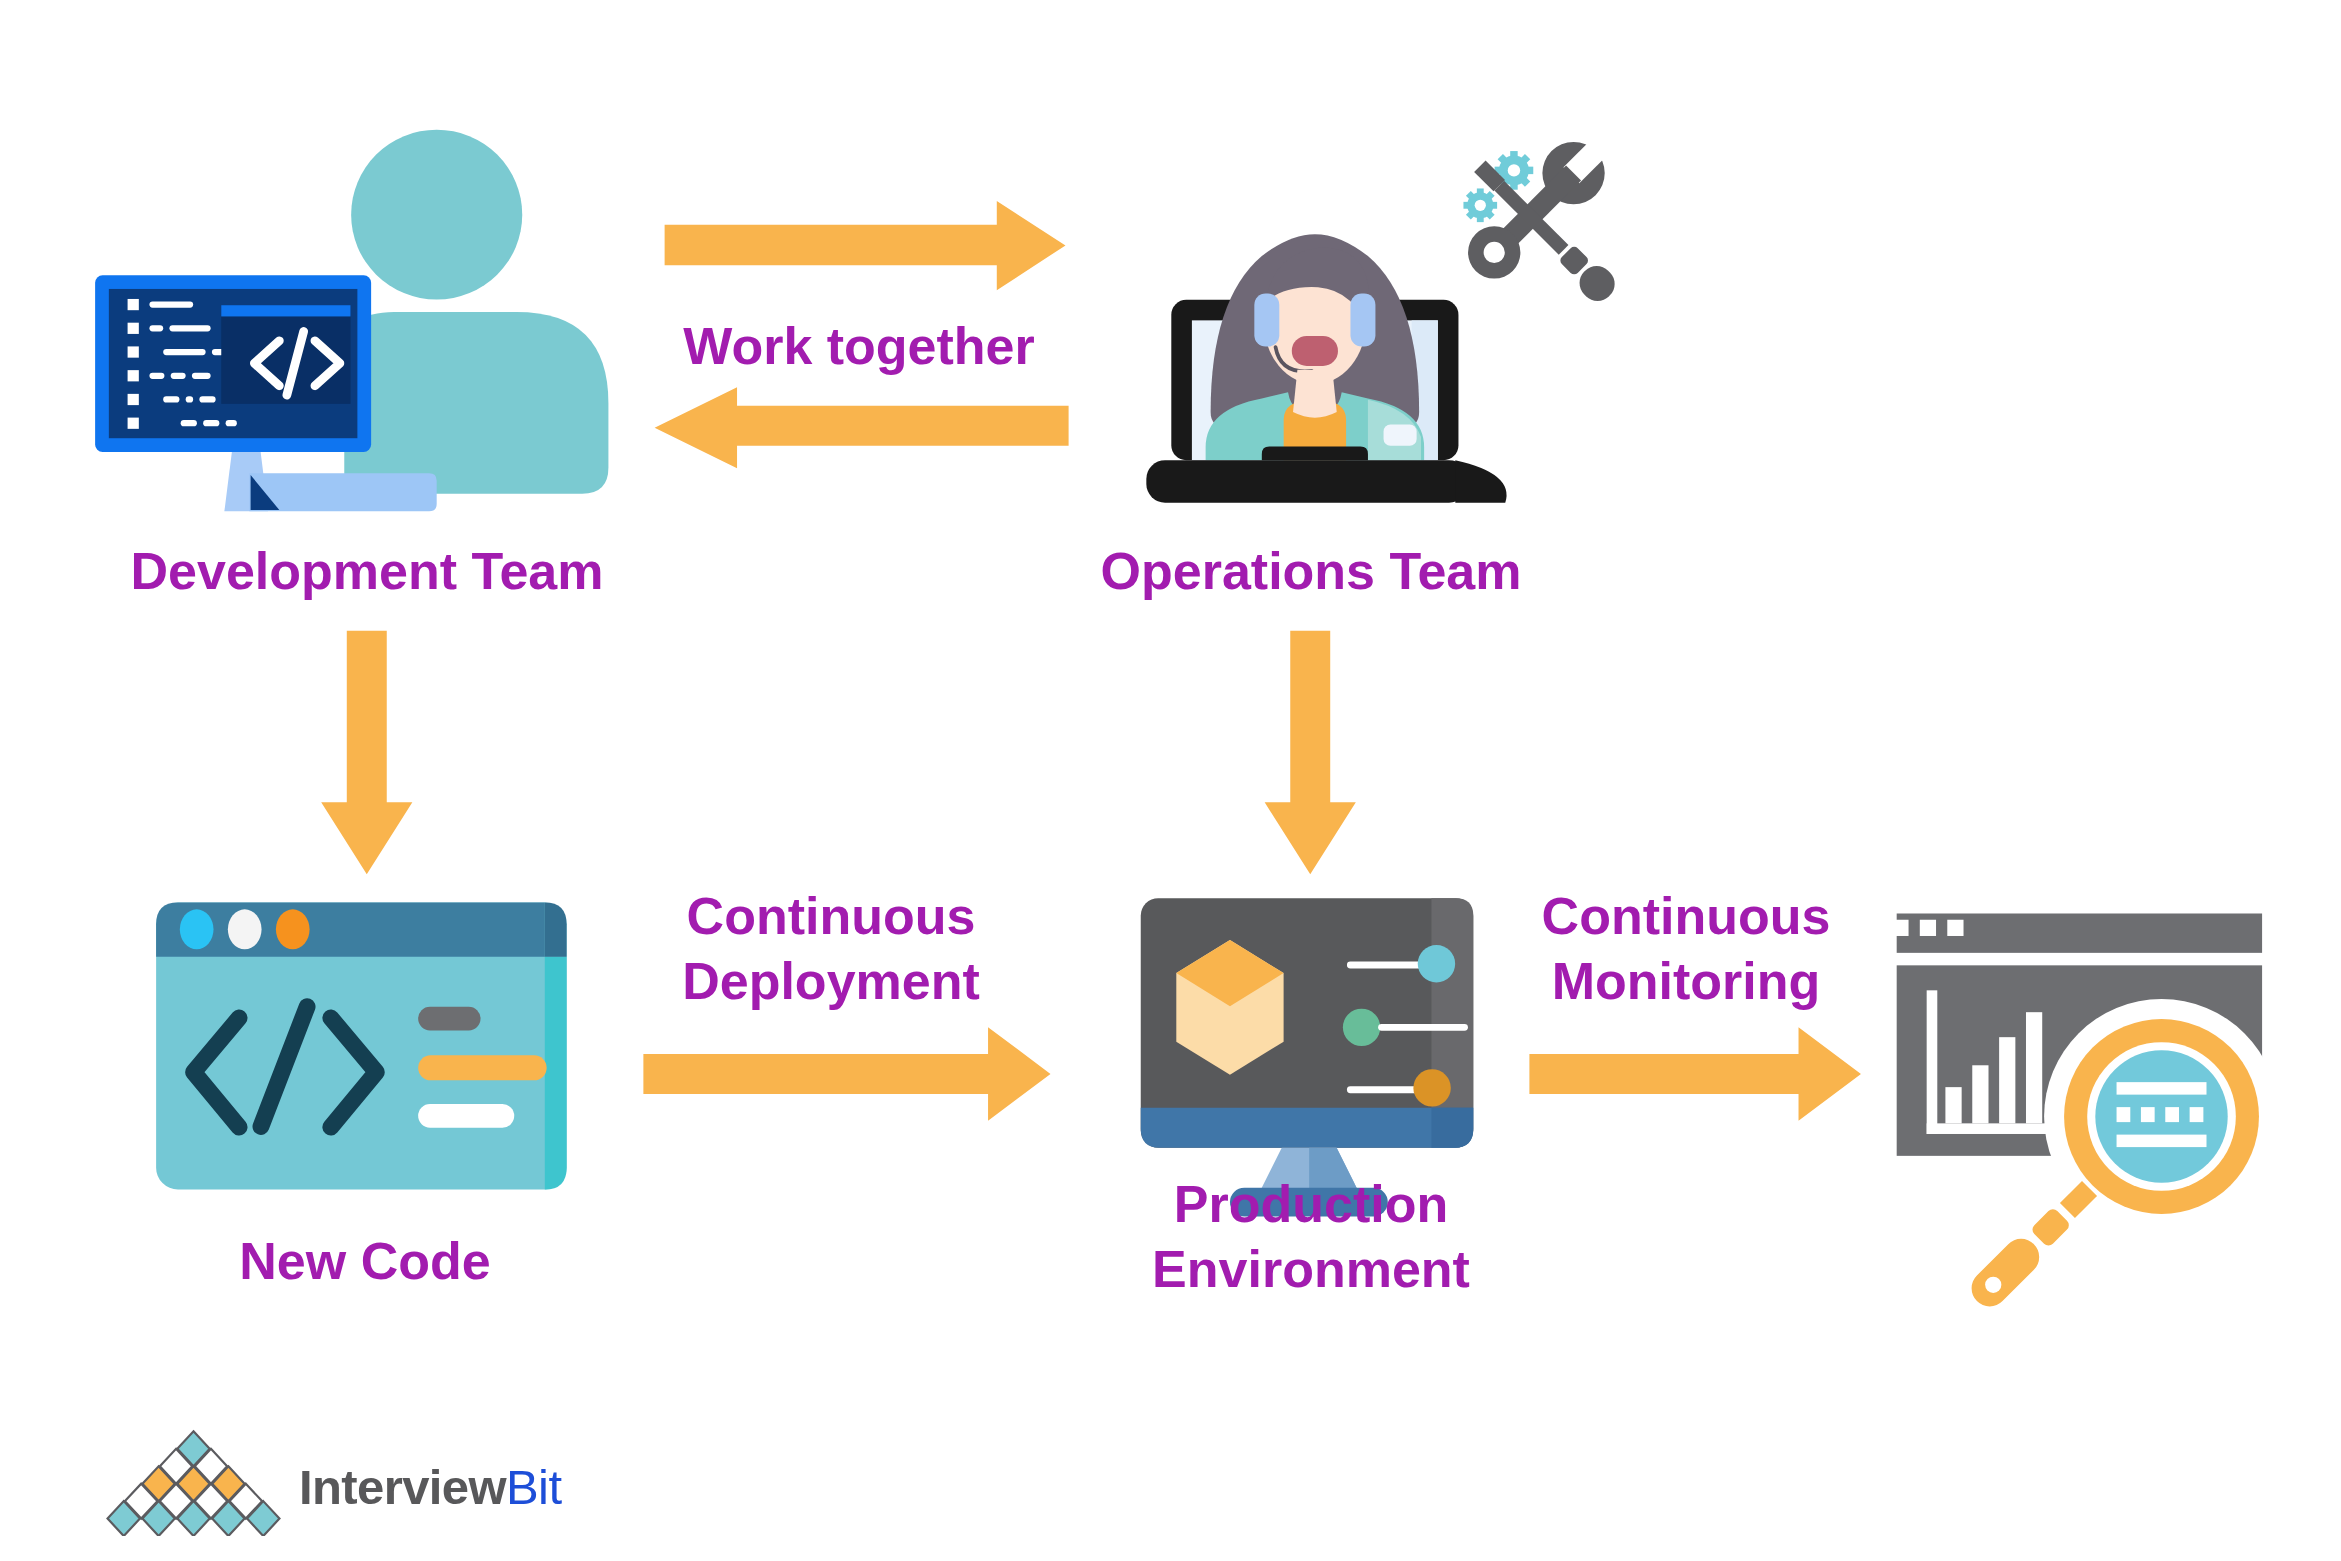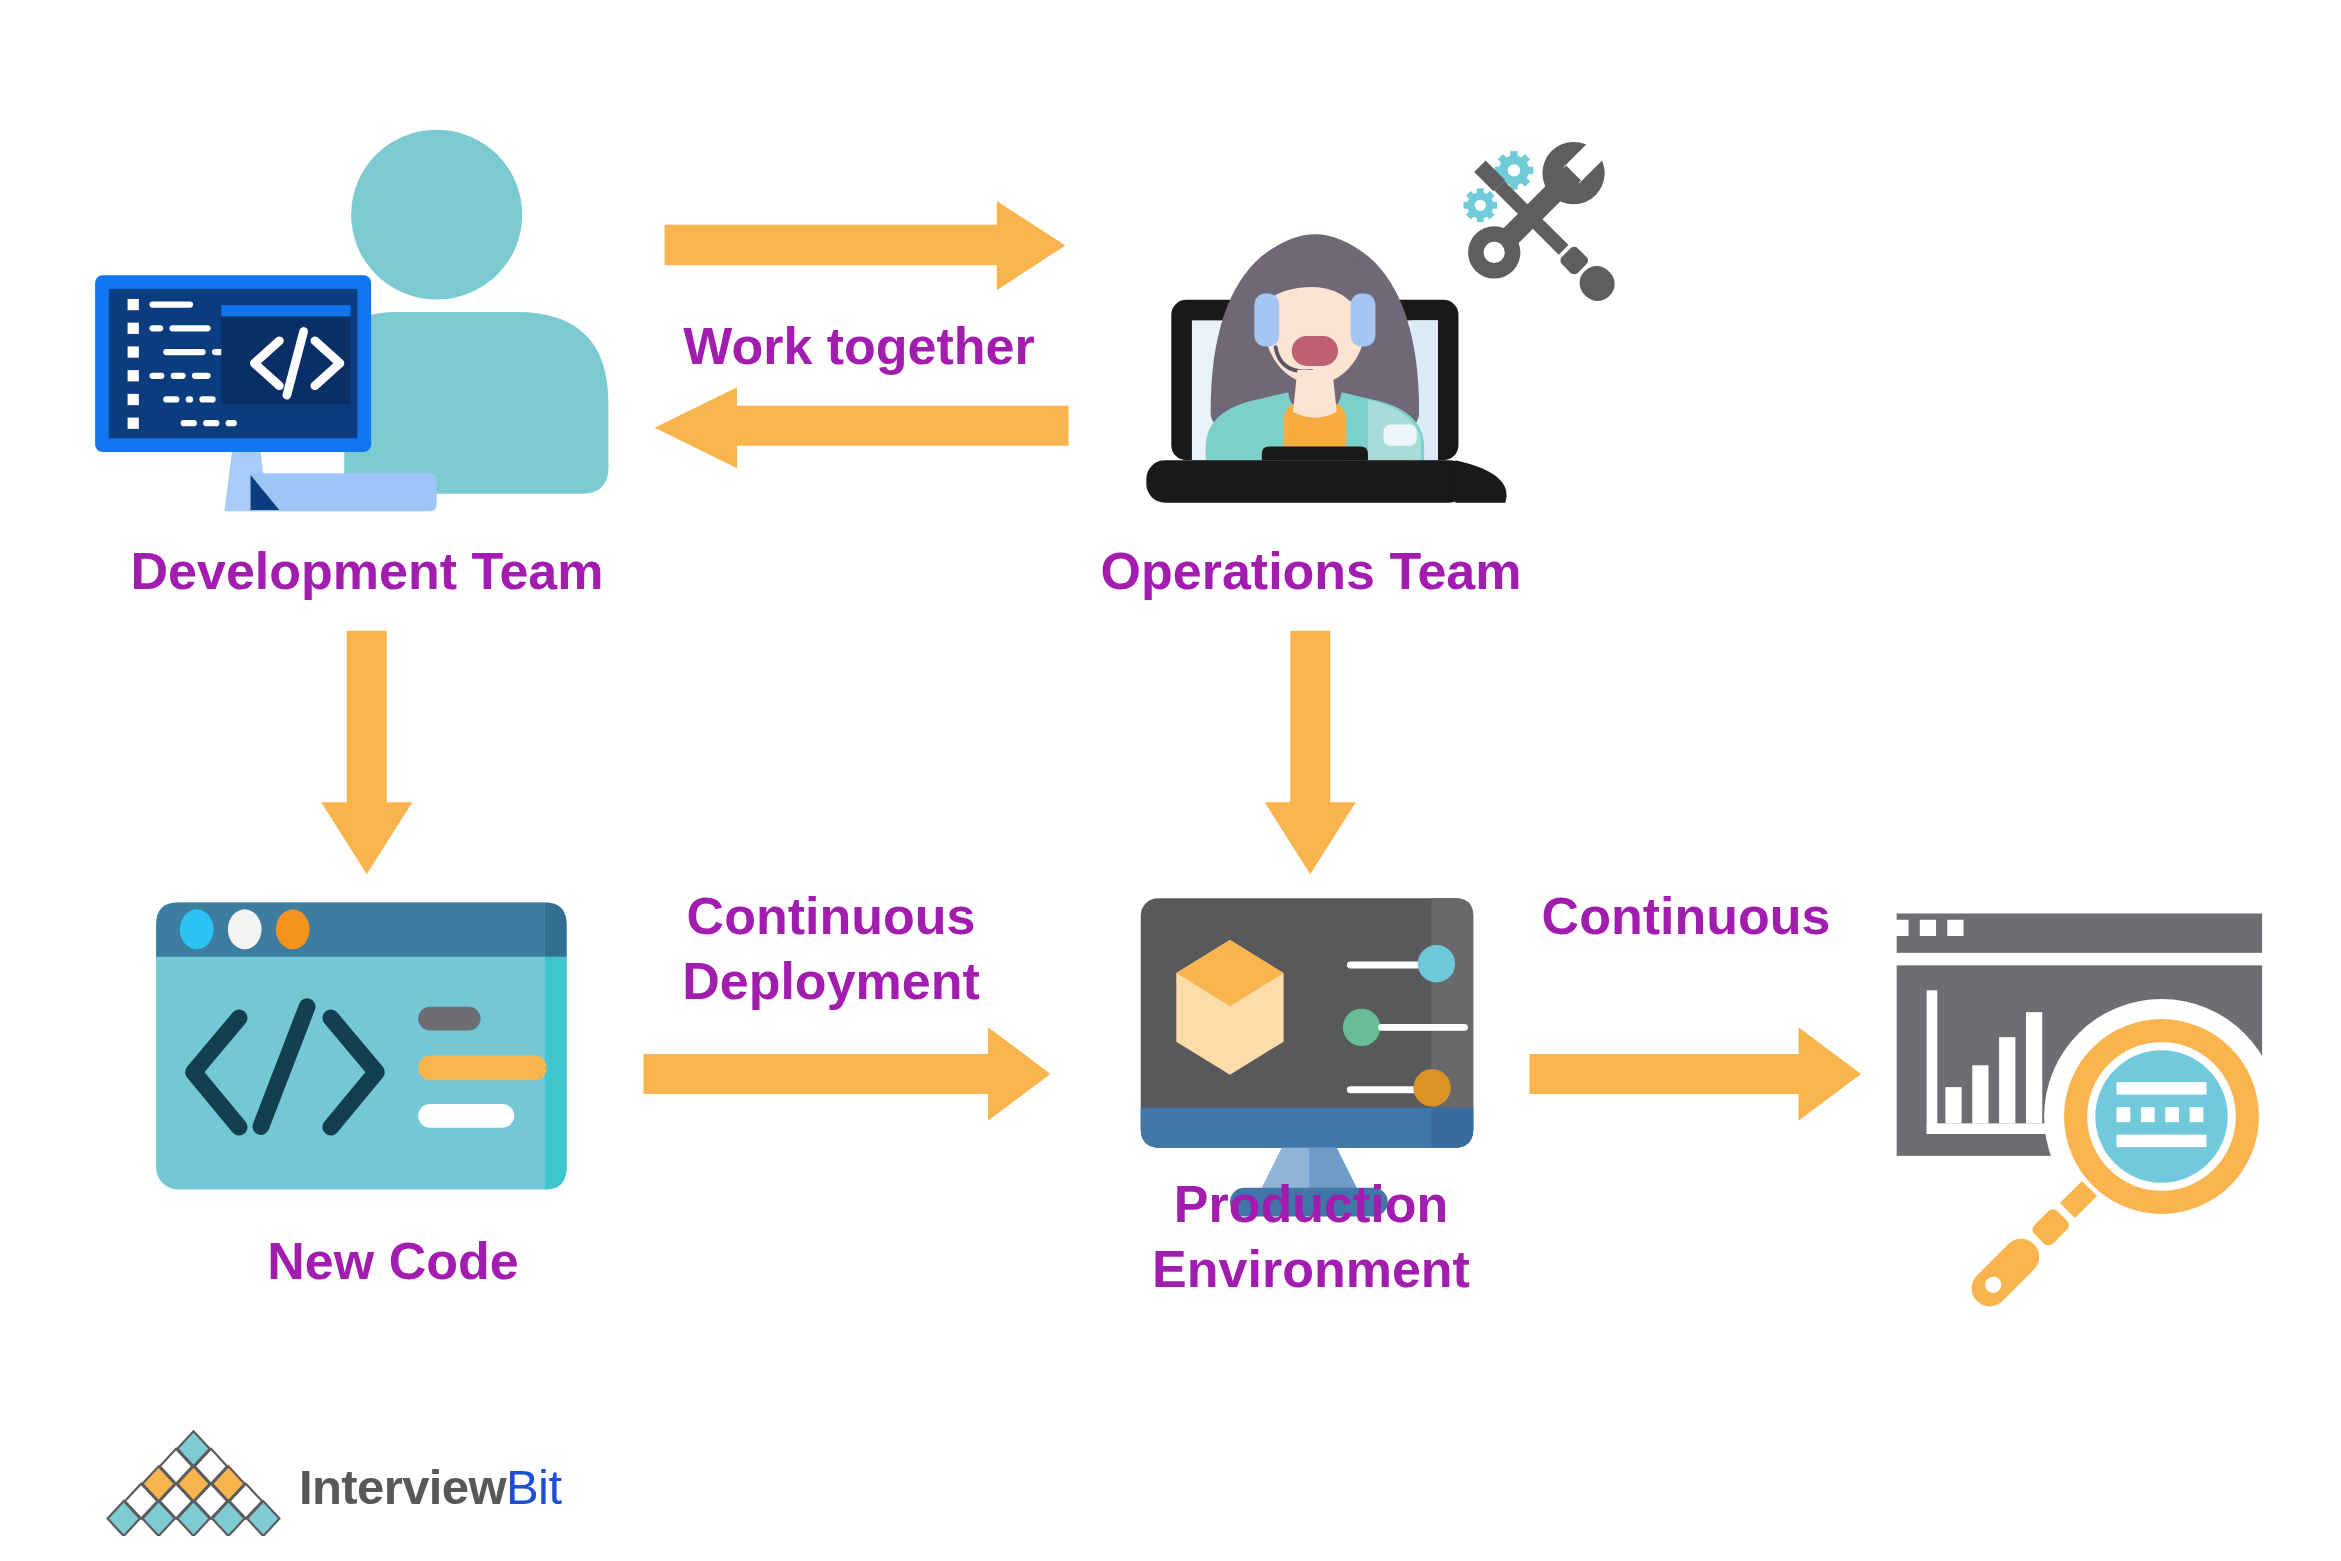--- a/index.html
+++ b/index.html
@@ -252,28 +252,29 @@
 <div class="logo-text">
   <span class="b1">Interview</span><span class="b2">Bit</span>
 </div>
 
 <div class="lbl" style="left:86px;top:540px;width:562px">Development Team</div>
 
 <div class="lbl" style="left:1030px;top:540px;width:562px">Operations Team</div>
 
 <div class="lbl" style="left:578px;top:315px;width:562px">Work together</div>
 
-<div class="lbl" style="left:112px;top:1230px;width:562px">New Code</div>
+<div class="lbl" style="left:84px;top:1230px;width:562px">New Code</div>
 
 <div class="lbl two" style="left:550px;top:884px;width:562px">
   <div>Continuous</div>
   <div>Deployment</div>
 </div>
 
 <div class="lbl two" style="left:1030px;top:1172px;width:562px">
   <div>Production</div>
   <div>Environment</div>
 </div>
 
 <div class="lbl two" style="left:1405px;top:884px;width:562px">
   <div>Continuous</div>
+  <div>Monitoring</div>
 </div>
 
 
 </body></html>

